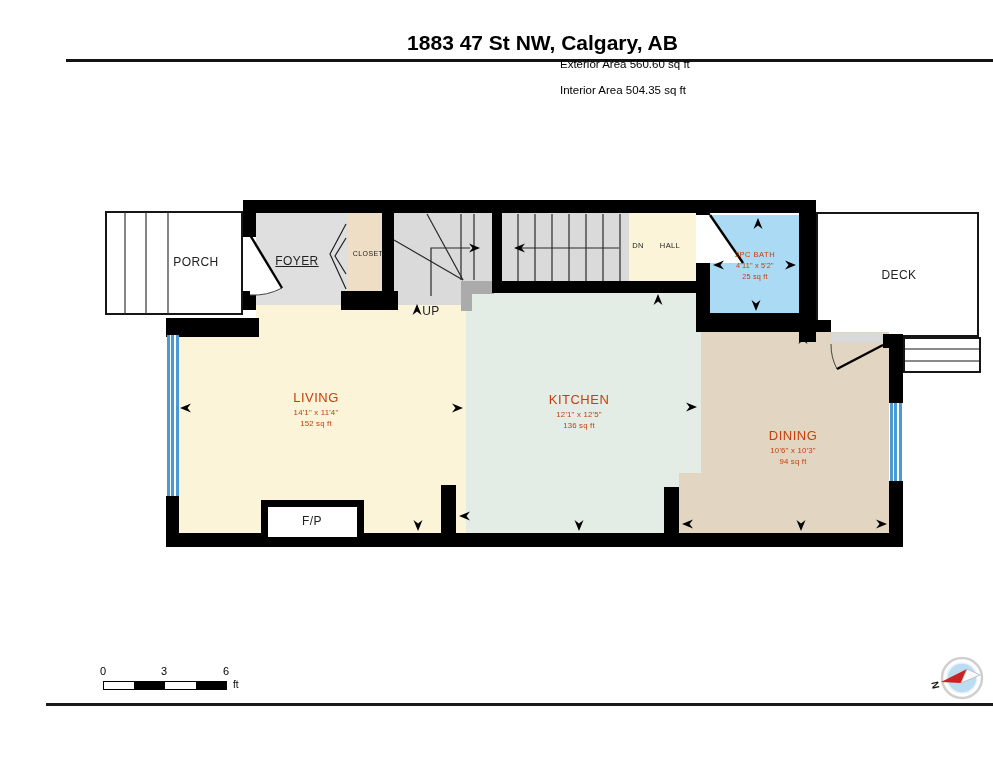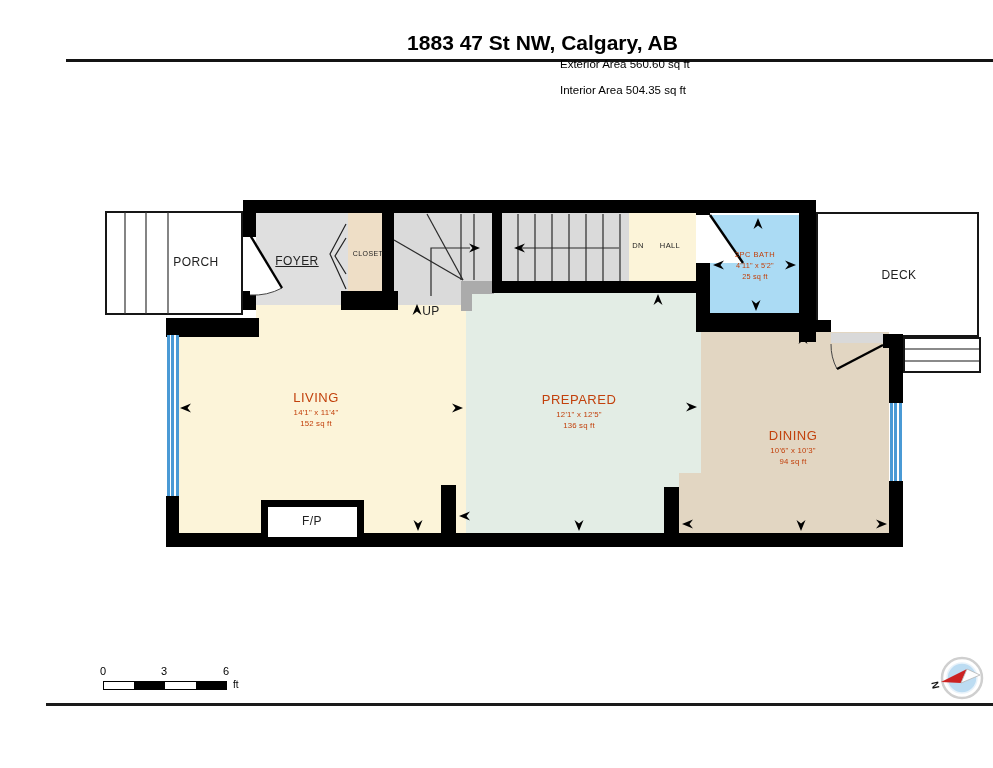--- a/index.html
+++ b/index.html
@@ -188,21 +188,21 @@
     <div class="ar" style="font-size:7.3px;margin-top:2px;">25 sq ft</div>
   </div>
 
   <div class="room-label" style="left:270px;top:390px;">
     <div class="nm">LIVING</div>
     <div class="dim">14'1" x 11'4"</div>
     <div class="ar">152 sq ft</div>
   </div>
 
   <div class="room-label" style="left:533px;top:392px;">
-    <div class="nm">PREPARED</div>
+    <div class="nm">KITCHEN</div>
     <div class="dim">12'1" x 12'5"</div>
     <div class="ar">136 sq ft</div>
   </div>
 
   <div class="room-label" style="left:747px;top:428px;">
     <div class="nm">DINING</div>
     <div class="dim">10'6" x 10'3"</div>
     <div class="ar">94 sq ft</div>
   </div>
 

